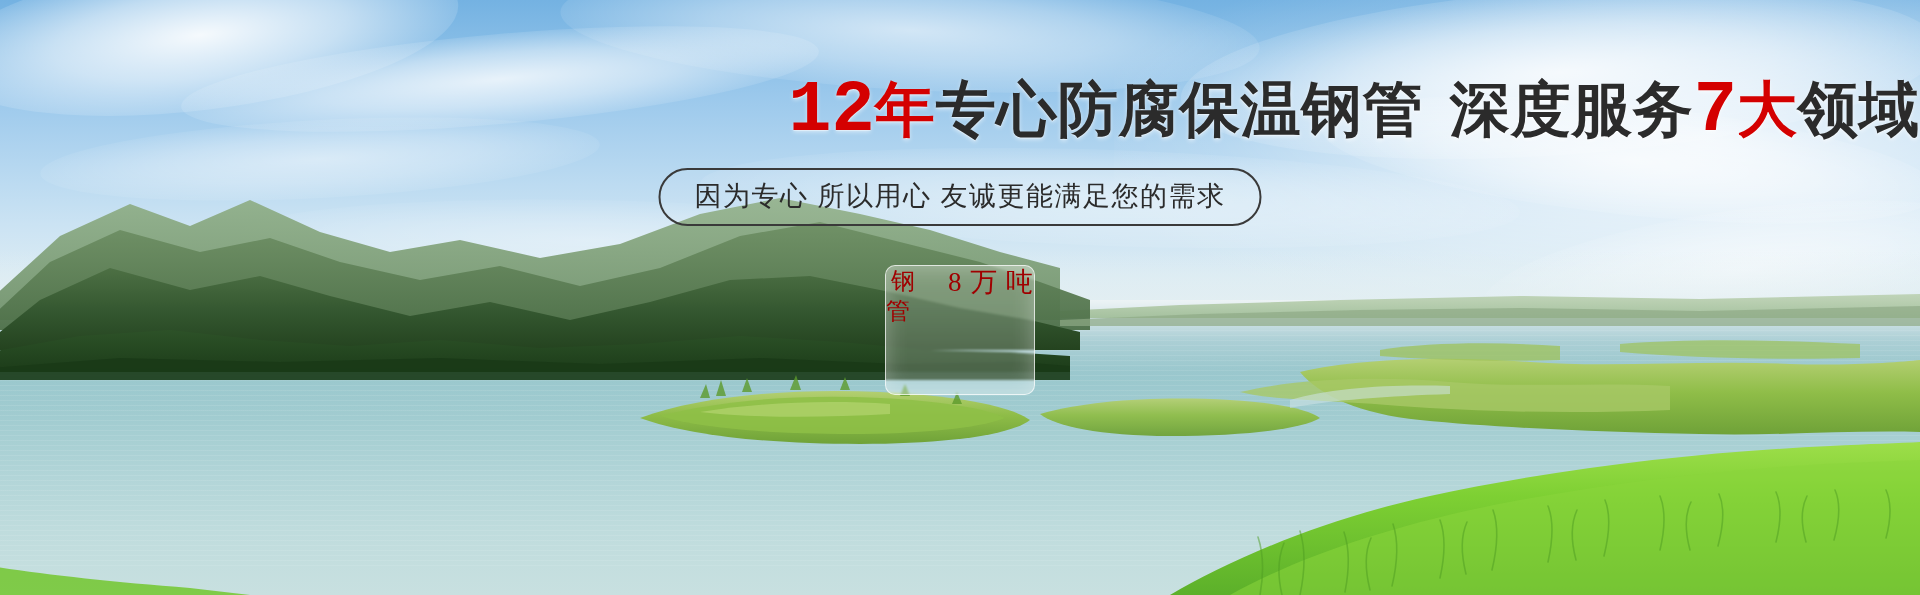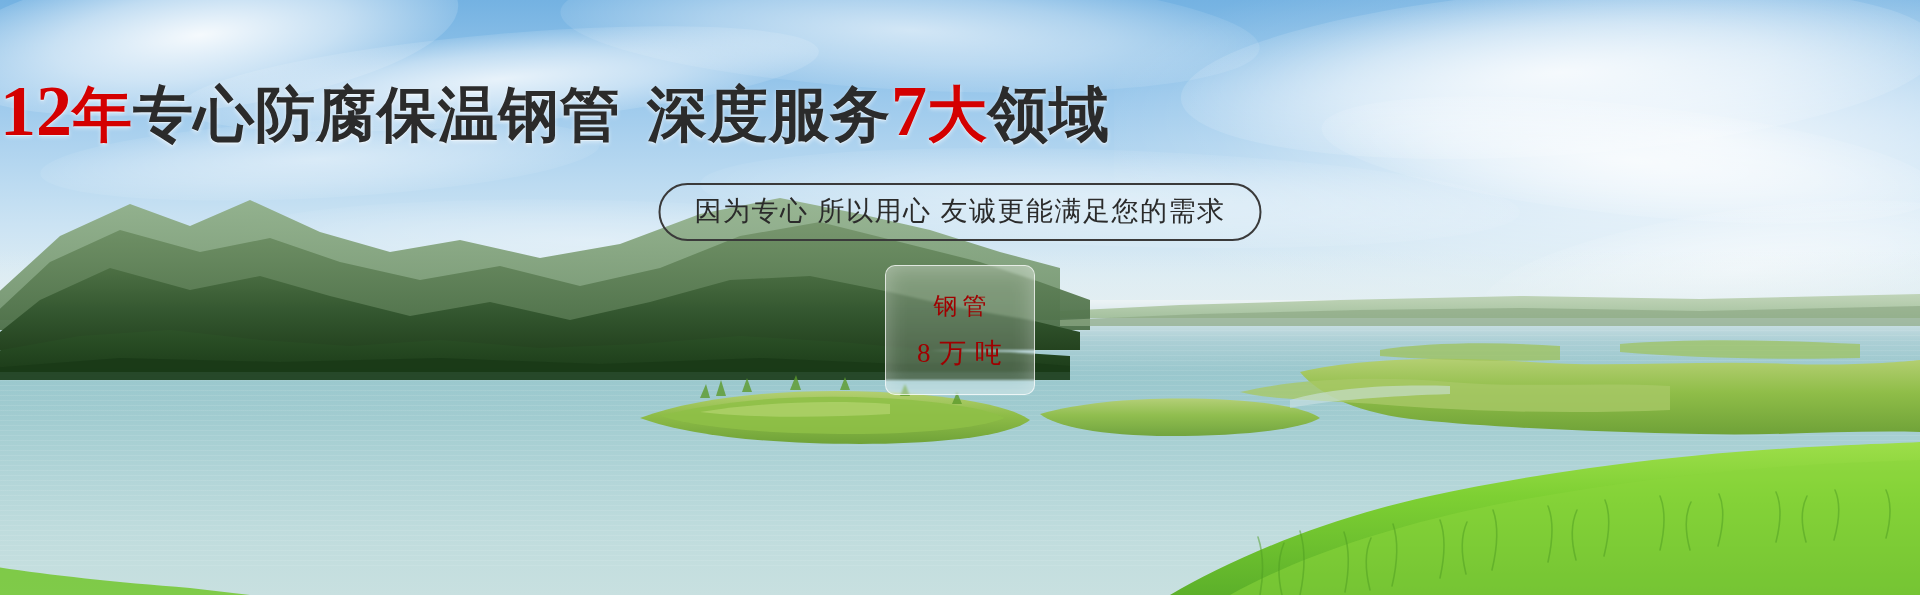--- a/index.html
+++ b/index.html
@@ -115,23 +115,23 @@
   
   .content {
     position: absolute; left:0; top:0;
     width: 1920px; height: 595px;
   }
 
   .headline {
     position: absolute;
     left: 0; top: 78px;
     width: 1920px;
-    text-align: left;
+    text-align: right;
     white-space: nowrap;
-    font-family: Liberation Serif, serif;
+    font-family: Liberation Mono, monospace;
     font-weight: bold;
     font-size: 60px;
     line-height: 66px;
     letter-spacing: 1px;
     color: #2b2b2b;
     text-shadow: 0 2px 4px rgba(255,255,255,0.55), 0 1px 0 rgba(255,255,255,0.4);
   }
   .headline .hl-red {
     color: #d40000;
   }
@@ -148,41 +148,40 @@
     transform: translateX(-50%);
     padding: 9px 34px 11px 34px;
     border: 2px solid #3a3a3a;
     border-radius: 30px;
     font-size: 27px;
     line-height: 34px;
     letter-spacing: 1.5px;
     color: #2b2b2b;
     white-space: nowrap;
     background: rgba(255,255,255,0.05);
-    margin-top: 15px;
   }
 
   .cards {
     position: absolute;
     left: 50%;
     top: 265px;
     transform: translateX(-50%);
     display: flex;
     gap: 12px;
   }
   .stat-card {
     width: 148px;
     height: 128px;
     border: 1px solid rgba(255,255,255,0.75);
     border-radius: 10px;
     background: rgba(255,255,255,0.22);
     box-shadow: inset 0 0 22px rgba(255,255,255,0.30);
     display: flex;
-    flex-direction: column;
-    align-items: center;
+    flex-direction: row;
+    align-items: flex-start;
     justify-content: center;
     backdrop-filter: blur(1px);
   }
   .stat-title {
     font-size: 24px;
     line-height: 30px;
     letter-spacing: 5px;
     text-indent: 5px;
     color: #a00000;
     font-family: "Liberation Serif", "DejaVu Serif", serif;

